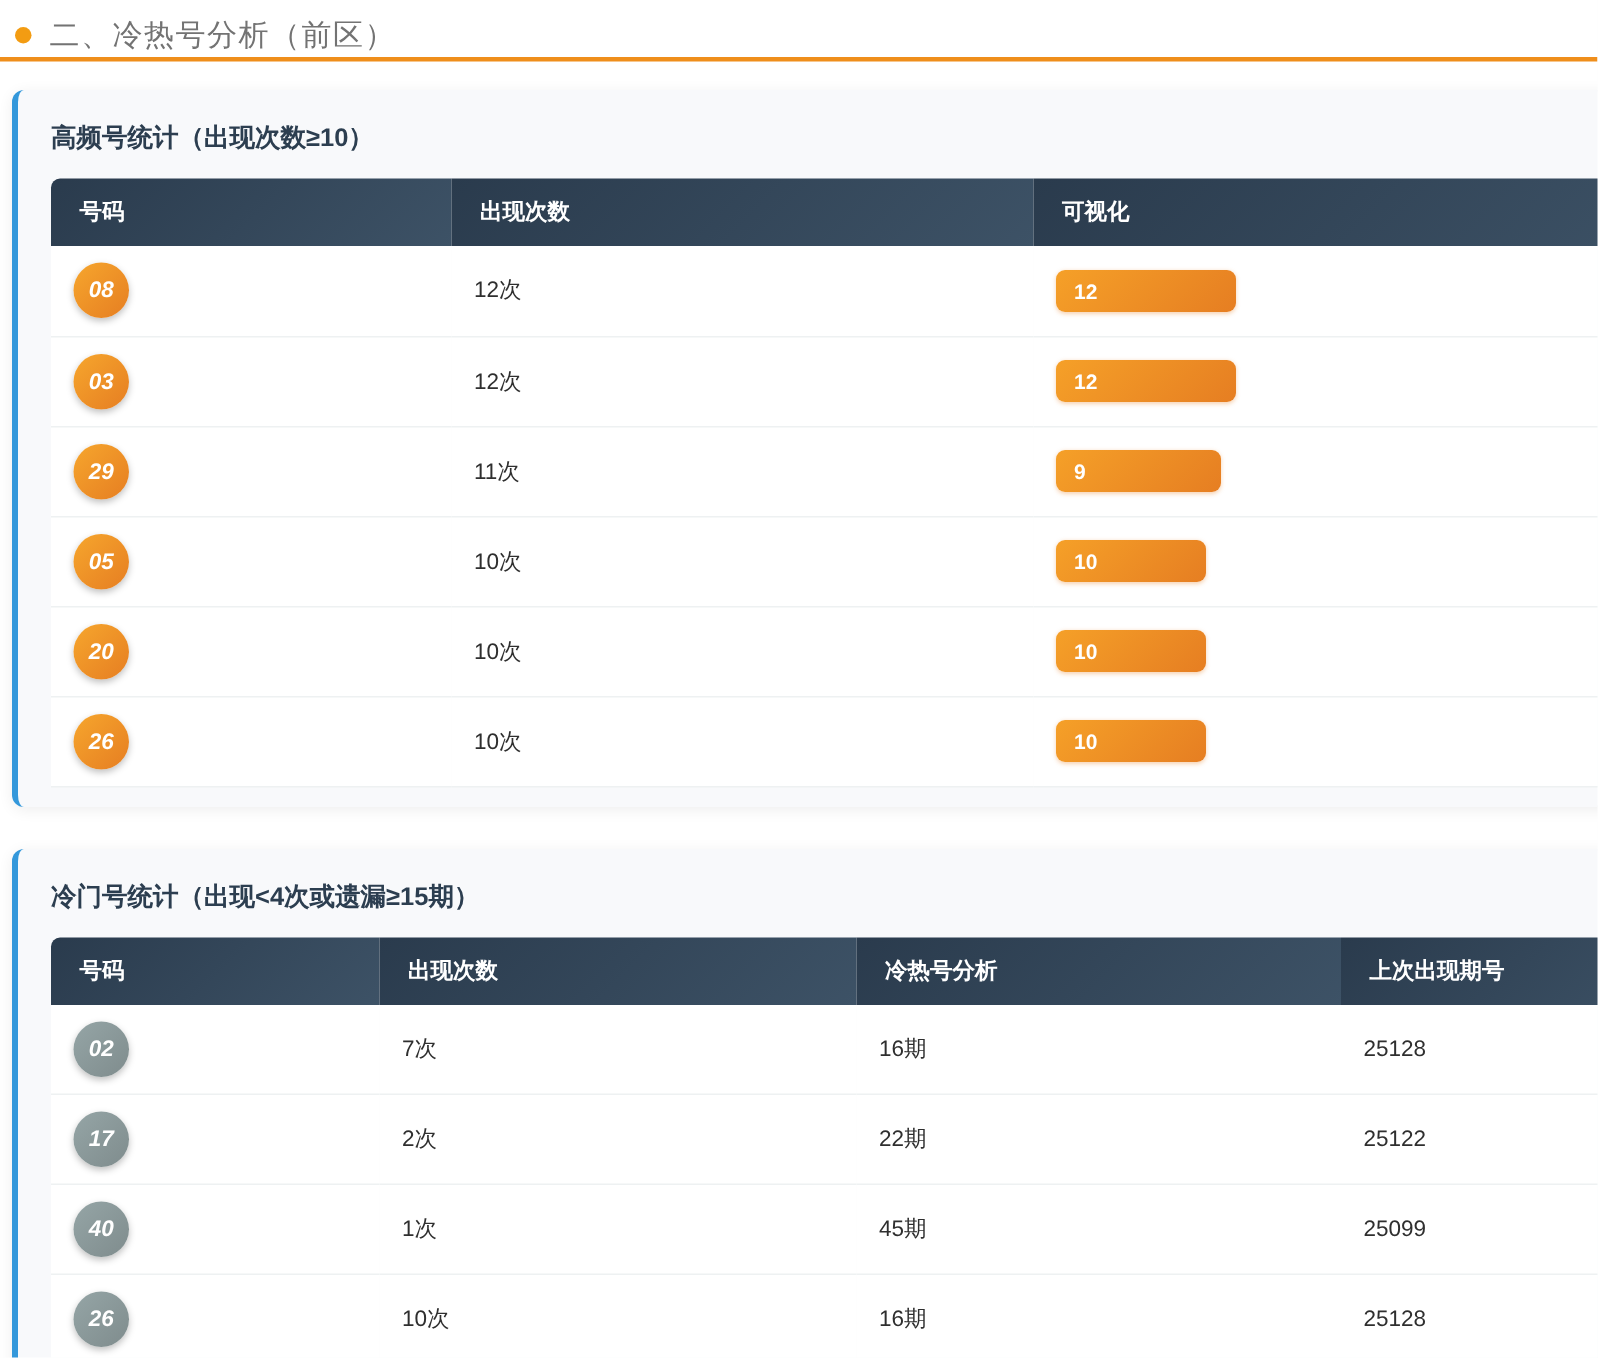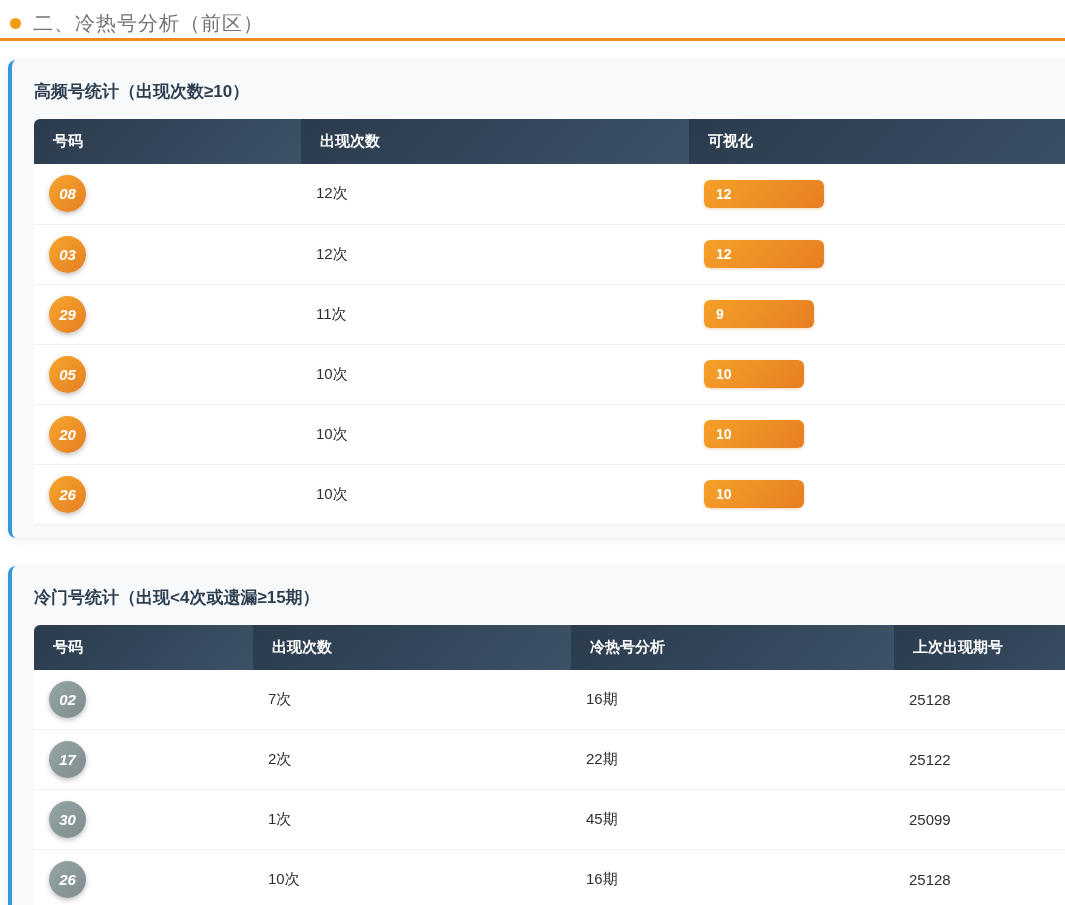--- a/index.html
+++ b/index.html
@@ -211,21 +211,21 @@
         <td>16期</td>
         <td>25128</td>
       </tr>
       <tr>
         <td><span class="badge badge-gray">17</span></td>
         <td>2次</td>
         <td>22期</td>
         <td>25122</td>
       </tr>
       <tr>
-        <td><span class="badge badge-gray">30</span></td>
+        <td><span class="badge badge-gray">40</span></td>
         <td>1次</td>
         <td>45期</td>
         <td>25099</td>
       </tr>
       <tr>
         <td><span class="badge badge-gray">26</span></td>
         <td>10次</td>
         <td>16期</td>
         <td>25128</td>
       </tr>

